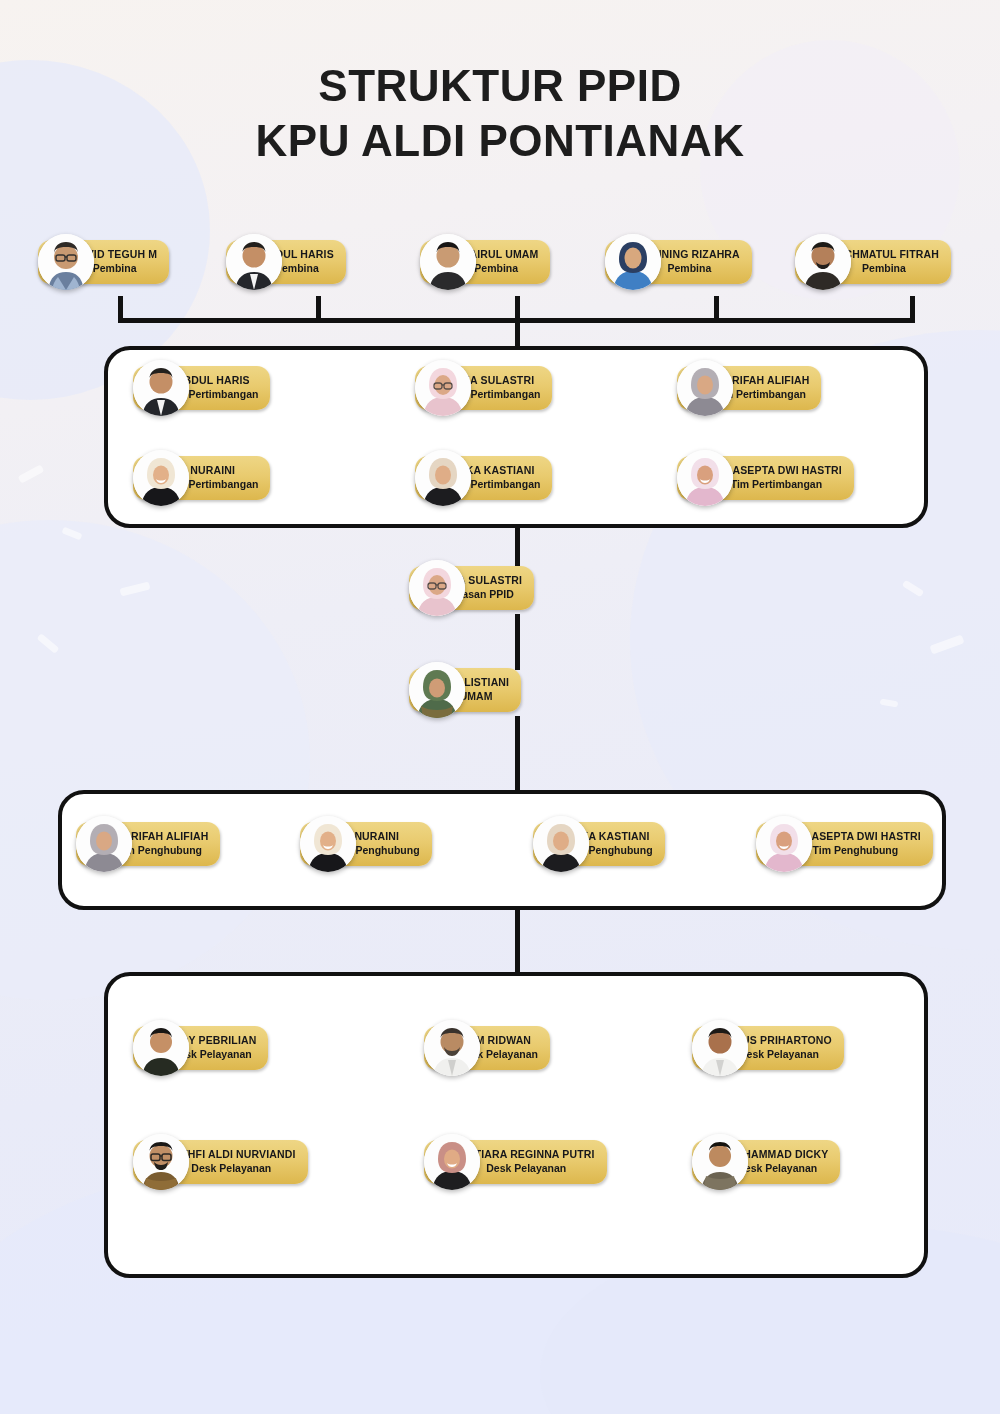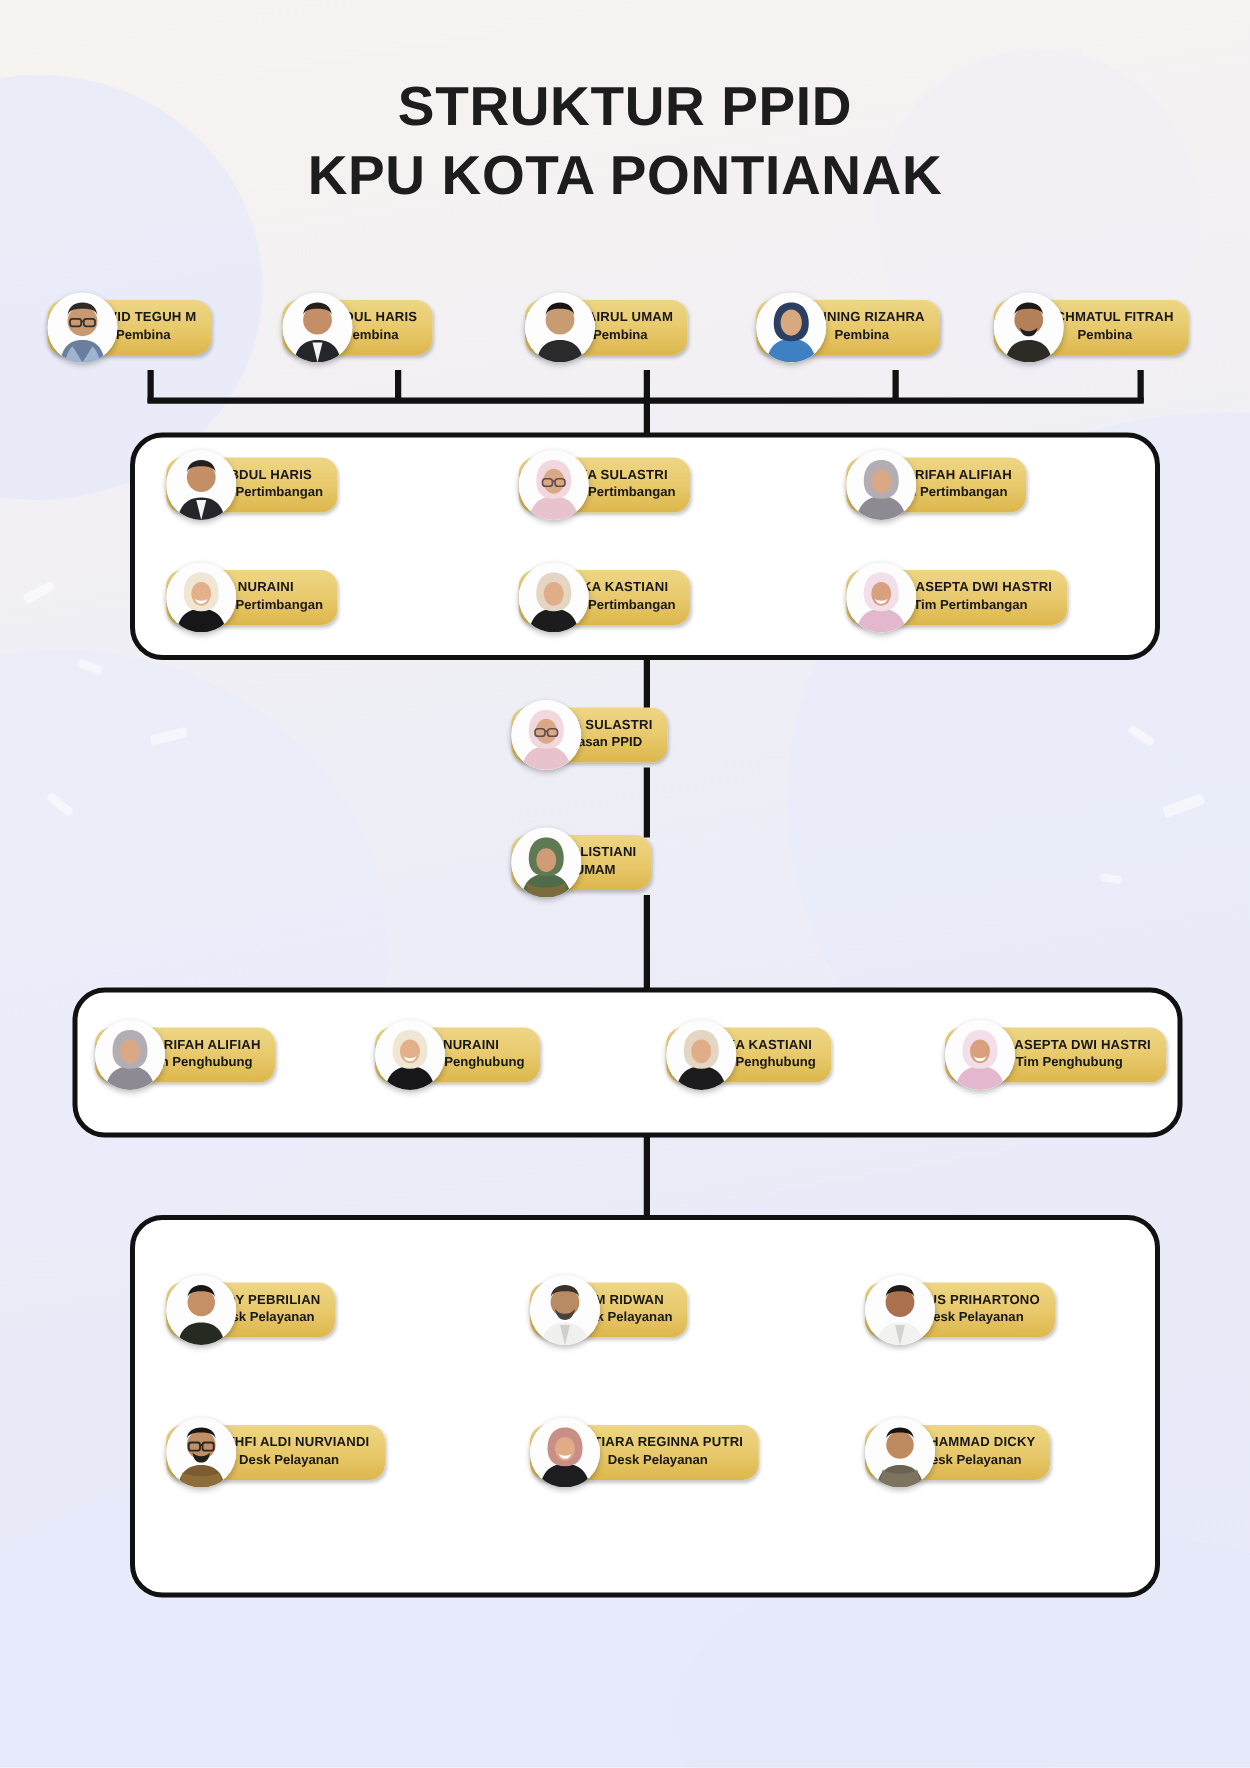--- a/index.html
+++ b/index.html
@@ -140,21 +140,21 @@
   <div class="streak s4"></div>
     <div class="streak s5"></div>
     <div class="streak s6"></div>
   <div class="streak s7"></div>
 </div>
 
 <div class="page">
 
   <div class="title-wrap">
     <div class="title-line">STRUKTUR PPID</div>
-    <div class="title-line">KPU KOTA PONTIANAK</div>
+    <div class="title-line">KPU ALDI PONTIANAK</div>
   </div>
 
   <div class="line v" style="left:118px; top:296px; height:26px;"></div>
   <div class="line v" style="left:316px; top:296px; height:26px;"></div>
   <div class="line v" style="left:515px; top:296px; height:26px;"></div>
   <div class="line v" style="left:714px; top:296px; height:26px;"></div>
   <div class="line v" style="left:910px; top:296px; height:26px;"></div>
   <div class="line h" style="left:118px; top:318px; width:797px;"></div>
   <div class="line v" style="left:515px; top:318px; height:30px;"></div>
 

